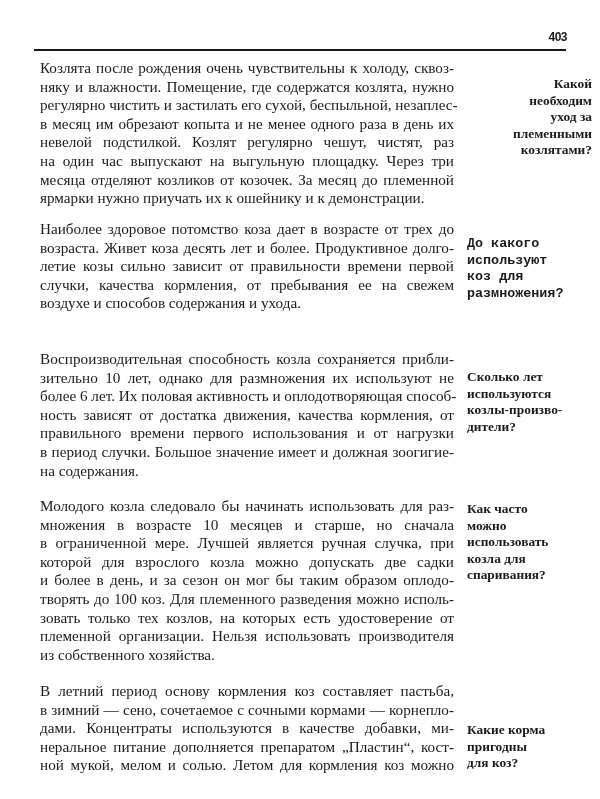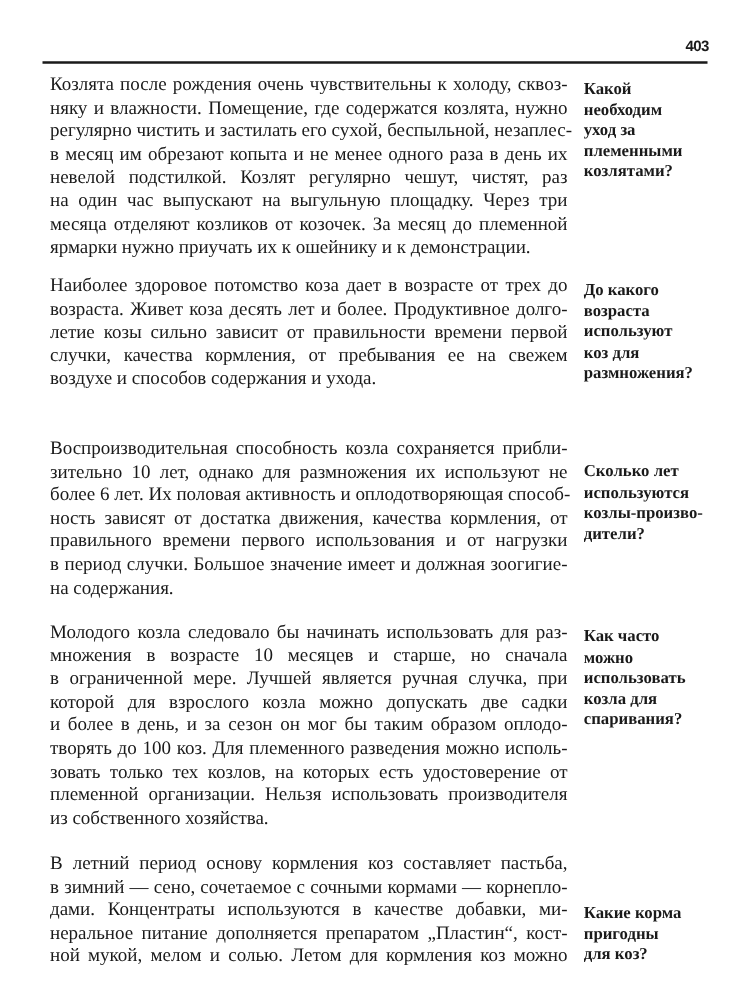--- a/index.html
+++ b/index.html
@@ -82,40 +82,39 @@
     <div class="body-text">
       <span class="ln">Козлята после рождения очень чувствительны к холоду, сквоз-</span>
       <span class="ln">няку и влажности. Помещение, где содержатся козлята, нужно</span>
       <span class="ln">регулярно чистить и застилать его сухой, беспыльной, незаплес-</span>
       <span class="ln">в месяц им обрезают копыта и не менее одного раза в день их</span>
       <span class="ln">невелой подстилкой. Козлят регулярно чешут, чистят, раз</span>
       <span class="ln">на один час выпускают на выгульную площадку. Через три</span>
       <span class="ln">месяца отделяют козликов от козочек. За месяц до племенной</span>
       <span class="ln last">ярмарки нужно приучать их к ошейнику и к демонстрации.</span>
     </div>
-    <div class="margin-note" style="top:4px;">
+    <div class="margin-note" style="top:17px;text-align:right;">
       <span class="ln">Какой</span>
       <span class="ln">необходим</span>
       <span class="ln">уход за</span>
       <span class="ln">племенными</span>
       <span class="ln">козлятами?</span>
     </div>
   </div>
 
   <div class="section" style="top:220px;">
     <div class="body-text">
       <span class="ln">Наиболее здоровое потомство коза дает в возрасте от трех до</span>
       <span class="ln">возраста. Живет коза десять лет и более. Продуктивное долго-</span>
       <span class="ln">летие козы сильно зависит от правильности времени первой</span>
       <span class="ln">случки, качества кормления, от пребывания ее на свежем</span>
       <span class="ln last">воздухе и способов содержания и ухода.</span>
     </div>
-    <div class="margin-note" style="top:4px;">
+    <div class="margin-note" style="top:16px;font-family:Liberation Mono, monospace;">
       <span class="ln">До какого</span>
-      <span class="ln">возраста</span>
       <span class="ln">используют</span>
       <span class="ln">коз для</span>
       <span class="ln">размножения?</span>
     </div>
   </div>
 
   <div class="section" style="top:350px;">
     <div class="body-text">
       <span class="ln">Воспроизводительная способность козла сохраняется прибли-</span>
       <span class="ln">зительно 10 лет, однако для размножения их используют не</span>

